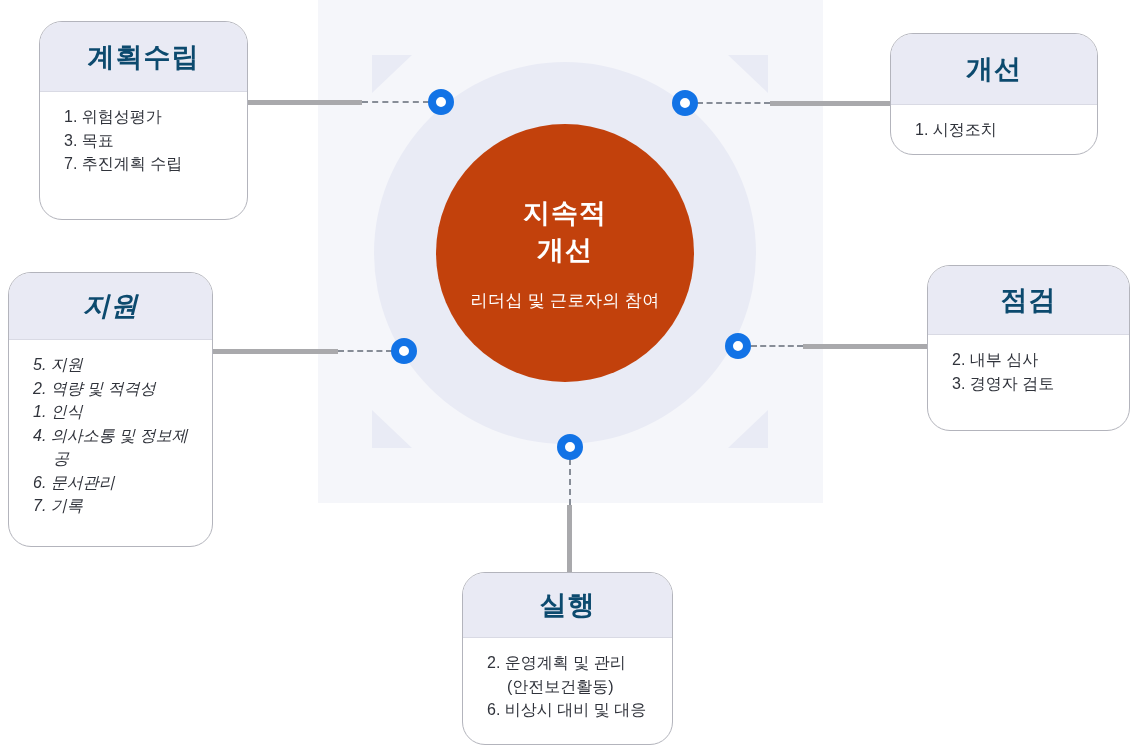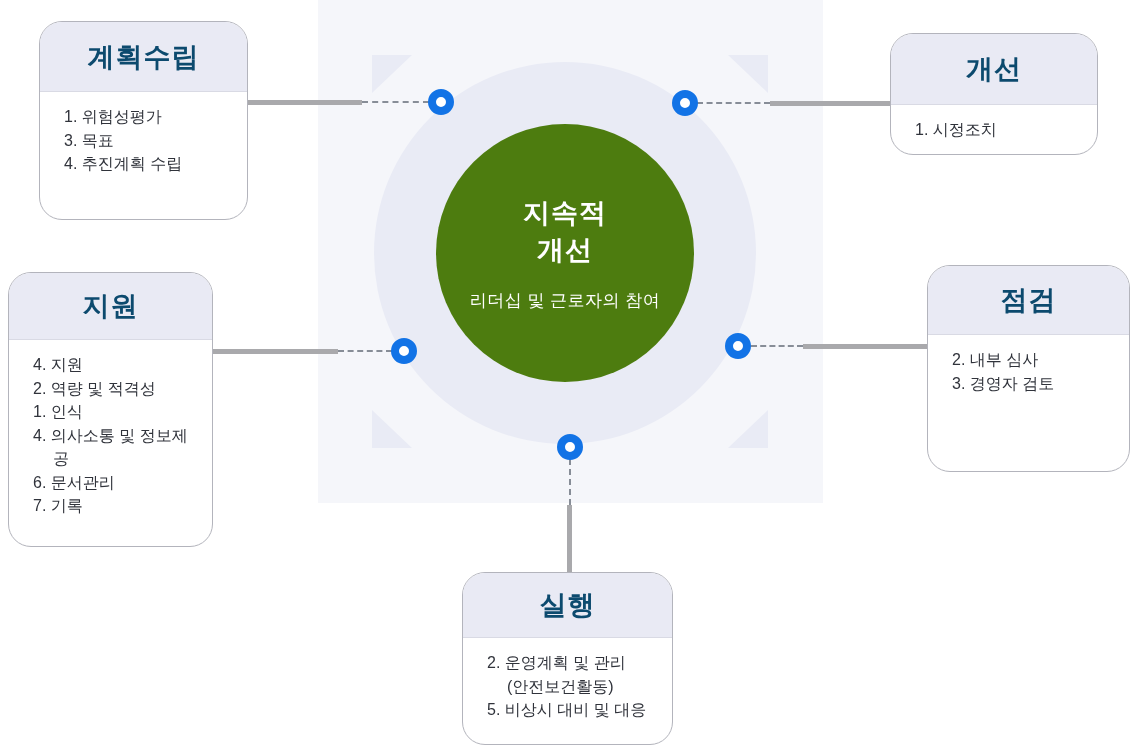--- a/index.html
+++ b/index.html
@@ -19,26 +19,26 @@
   .tri-tl{left:372px;top:55px;clip-path:polygon(0 0,100% 0,0 100%);}
   .tri-tr{left:728px;top:55px;clip-path:polygon(0 0,100% 0,100% 100%);}
   .tri-bl{left:372px;top:410px;clip-path:polygon(0 0,0 100%,100% 100%);}
   .tri-br{left:728px;top:410px;clip-path:polygon(100% 0,100% 100%,0 100%);}
   .light-circle{
     position:absolute;left:374px;top:62px;width:382px;height:382px;
     border-radius:50%;background:#E9EBF5;
   }
   .blue-circle{
     position:absolute;left:436px;top:124px;width:258px;height:258px;
-    border-radius:50%;background:#4d7c0f;color:#ffffff;
+    border-radius:50%;background:#c2410c;color:#ffffff;
     display:flex;flex-direction:column;align-items:center;justify-content:center;
     text-align:center;
   }
   .blue-circle .big{font-size:27px;font-weight:bold;line-height:37px;letter-spacing:1px;}
-  .blue-circle .sub{font-size:17px;margin-top:20px;letter-spacing:.5px;}
+  .blue-circle .sub{font-size:17px;margin-top:20px;letter-spacing:.5px;font-family:Liberation Serif, serif;}
   
   .solid-h{position:absolute;height:5px;background:#A9A9AC;}
   .solid-v{position:absolute;width:5px;background:#A9A9AC;}
   .dash-h{position:absolute;height:0;border-top:2px dashed #878D97;}
   .dash-v{position:absolute;width:0;border-left:2px dashed #878D97;}
   .dot{
     position:absolute;width:26px;height:26px;border-radius:50%;
     background:#ffffff;border:8px solid #1273E6;box-sizing:border-box;
   }
   
@@ -56,23 +56,23 @@
   .card-body ul{list-style:none;margin:0;padding:0;}
   .card-body li{
     font-size:16px;line-height:23.5px;color:#30333B;
     white-space:pre-line;padding-left:20px;text-indent:-20px;
   }
   
   #card-plan   {left:39px; top:21px; width:209px;height:199px;}
   #card-plan    .card-header{height:69px;}
   #card-act    {left:890px;top:33px; width:208px;height:122px;}
   #card-act     .card-header{height:70px;}
-  #card-support{left:8px;  top:272px;width:205px;height:275px;}
+  #card-support{left:8px;  top:272px;width:205px;height:275px;font-style:italic;}
   #card-support .card-header{height:66px;}
-  #card-check  {left:927px;top:265px;width:203px;height:207px;}
+  #card-check  {left:927px;top:265px;width:203px;height:166px;}
   #card-check   .card-header{height:68px;}
   #card-do     {left:462px;top:572px;width:211px;height:173px;}
   #card-do      .card-header{height:64px;}
 </style>
 </head>
 <body>
 
 <div id="stage">
 
   <div class="bg-square"></div>
@@ -108,39 +108,39 @@
     <div class="big">개선</div>
     <div class="sub">리더십 및 근로자의 참여</div>
   </div>
 
   <div class="card" id="card-plan">
     <div class="card-header">계획수립</div>
     <div class="card-body">
       <ul>
           <li>1. 위험성평가</li>
           <li>3. 목표</li>
-          <li>4. 추진계획 수립</li>
+          <li>7. 추진계획 수립</li>
         </ul>
     </div>
   </div>
 
   <div class="card" id="card-act">
     <div class="card-header">개선</div>
     <div class="card-body">
       <ul>
           <li>1. 시정조치</li>
         </ul>
     </div>
   </div>
 
   <div class="card" id="card-support">
     <div class="card-header">지원</div>
     <div class="card-body">
       <ul>
-          <li>4. 지원</li>
+          <li>5. 지원</li>
           <li>2. 역량 및 적격성</li>
           <li>1. 인식</li>
           <li>4. 의사소통 및 정보제공</li>
           <li>6. 문서관리</li>
           <li>7. 기록</li>
         </ul>
     </div>
   </div>
 
   <div class="card" id="card-check">
@@ -152,18 +152,18 @@
         </ul>
     </div>
   </div>
 
   <div class="card" id="card-do">
     <div class="card-header">실행</div>
     <div class="card-body">
       <ul>
           <li>2. 운영계획 및 관리
 (안전보건활동)</li>
-          <li>5. 비상시 대비 및 대응</li>
+          <li>6. 비상시 대비 및 대응</li>
         </ul>
     </div>
   </div>
 
 </div>
 
 </body></html>

